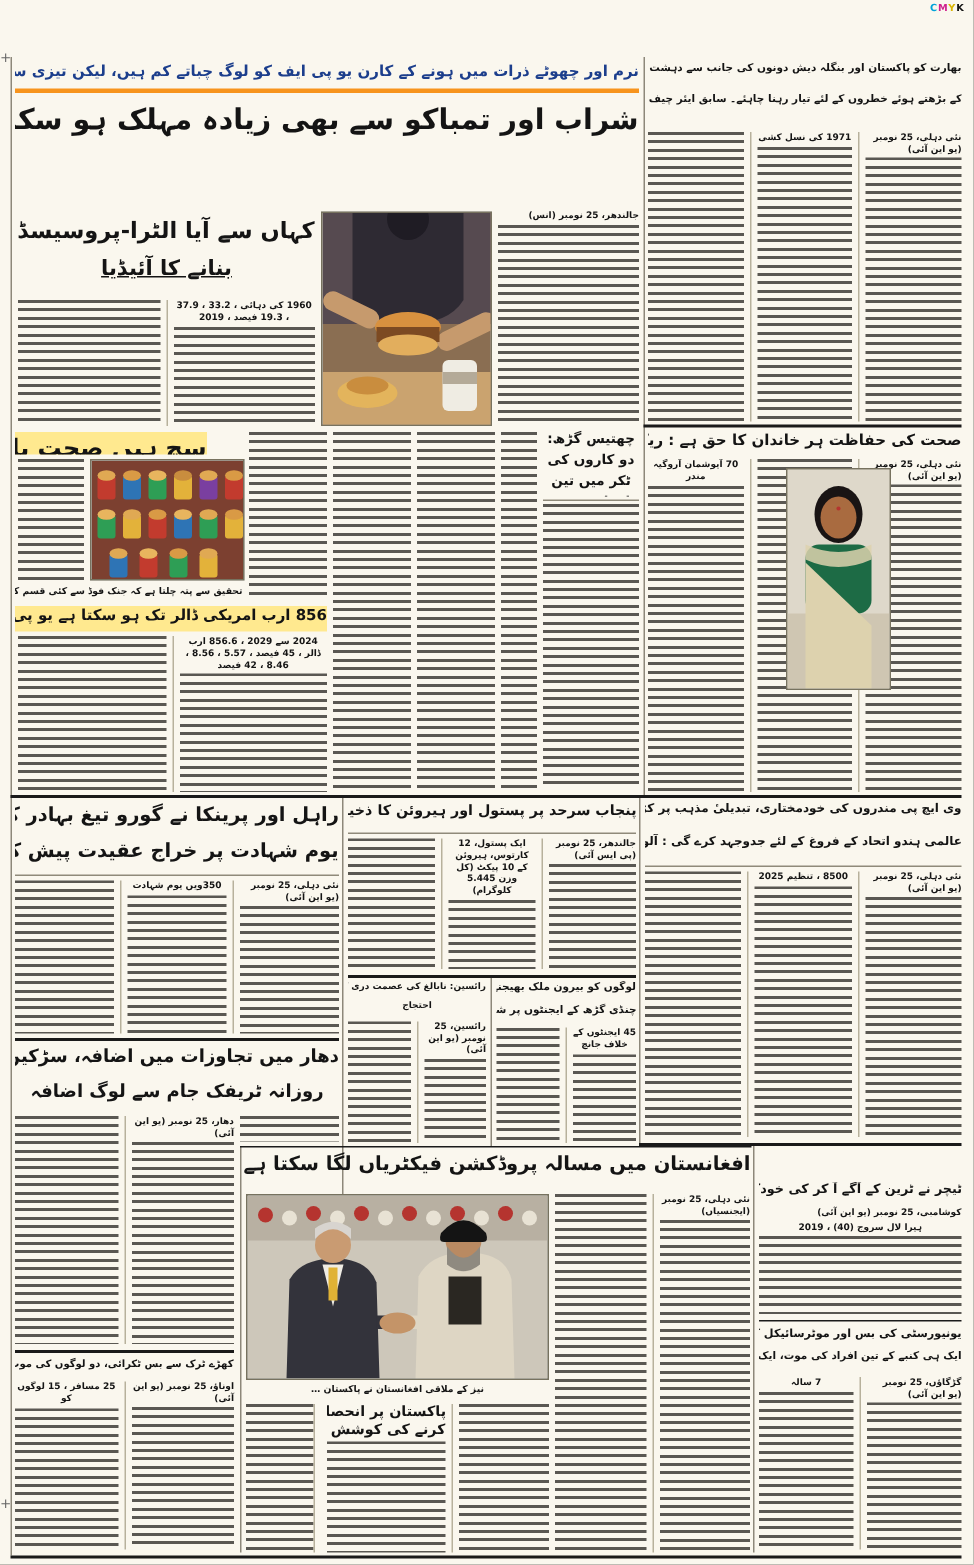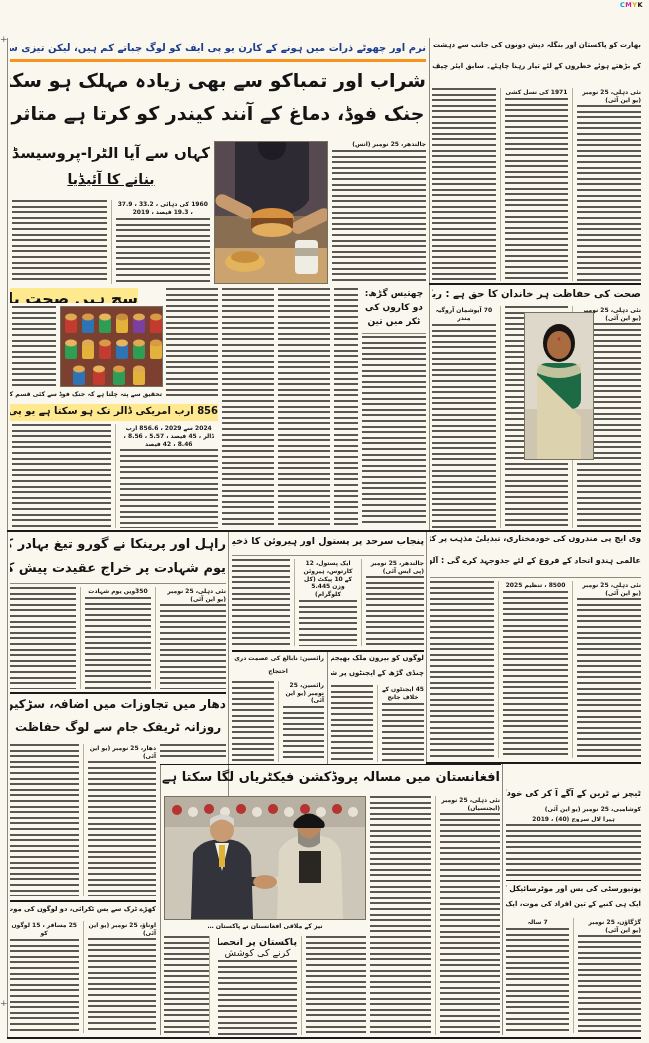--- a/index.html
+++ b/index.html
@@ -34,21 +34,20 @@
   <div class="abs" style="left:0;top:998px;font-size:9px;color:#666">+</div>
 
 
   <div class="abs vrule" style="left:7px;top:38px;height:999px"></div>
   <div class="abs hrule" style="left:7px;top:1037px;width:634px;height:2px"></div>
   <div class="abs vrule" style="left:429px;top:38px;height:492px"></div>
   <div class="abs hrule" style="left:7px;top:530px;width:634px;height:2px"></div>
 
   <div class="abs ur hl" style="left:10px;top:41px;width:416px;height:21px;font-size:10px;color:#1c3e8c;border-bottom:3px solid #f7941d">نرم اور چھوٹے ذرات میں ہونے کے کارن یو پی ایف کو لوگ چباتے کم ہیں، لیکن تیزی سے کھا جاتے ہیں</div>
   <div class="abs ur hl" style="left:10px;top:68px;width:416px;height:31px;font-size:19px">شراب اور تمباکو سے بھی زیادہ مہلک ہو سکتا ہے</div>
-  <div class="abs ur hl" style="left:10px;top:101px;width:416px;height:31px;font-size:19px">جنک فوڈ، دماغ کے آنند کیندر کو کرتا ہے متاثر</div>
 
   <div class="abs ur hl" style="left:12px;top:143px;width:198px;font-size:15px">کہاں سے آیا الٹرا-پروسیسڈ فوڈ</div>
   <div class="abs ur hl" style="left:12px;top:170px;width:198px;font-size:14px;text-decoration:underline">بنانے کا آئیڈیا</div>
 
   <div class="abs cols" style="left:12px;top:200px;width:198px;height:84px">
     <div class="col">
         <div class="frag">1960 کی دہائی ، 33.2 ، 37.9 ، 19.3 فیصد ، 2019</div>
         <div class="greek grow"></div>
       </div>
     <div class="col">
@@ -265,21 +264,21 @@
         <div class="frag">8500 ، تنظیم 2025</div>
         <div class="greek grow"></div>
       </div>
     <div class="col">
         <div class="greek grow"></div>
       </div>
   </div>
   <div class="abs hrule" style="left:426px;top:762px;width:215px;height:1.5px"></div>
 
   <div class="abs ur hl" style="left:10px;top:696px;width:216px;font-size:12px">دھار میں تجاوزات میں اضافہ، سڑکیں تنگ</div>
-  <div class="abs ur hl" style="left:10px;top:719px;width:216px;font-size:12px">روزانہ ٹریفک جام سے لوگ حفاظت</div>
+  <div class="abs ur hl" style="left:10px;top:719px;width:216px;font-size:12px">روزانہ ٹریفک جام سے لوگ اضافہ</div>
   <div class="abs cols" style="left:10px;top:744px;width:146px;height:152px">
     <div class="col">
         <div class="dateline">دھار، 25 نومبر (یو این آئی)</div>
         <div class="greek grow"></div>
       </div>
     <div class="col">
         <div class="greek grow"></div>
       </div>
   </div>
   <div class="abs greek" style="left:160px;top:744px;width:66px;height:17px"></div>
@@ -340,21 +339,21 @@
         <div class="greek grow"></div>
       </div>
     <div class="col">
         <div class="greek grow"></div>
       </div>
   </div>
   <div class="abs" style="left:164px;top:936px;width:202px;height:99px;display:flex;direction:rtl">
     <div class="greek" style="width:60px"></div>
     <div style="width:88px;display:flex;flex-direction:column;border-right:1px solid #b7b19c;padding:0 4px;margin-right:4px">
       <div class="ur" style="font-size:9.5px;font-weight:bold;text-align:center;white-space:nowrap;overflow:hidden">پاکستان پر انحصار کم</div>
-      <div class="ur" style="font-size:9.5px;font-weight:normal;text-align:center;margin-bottom:2px;white-space:nowrap;overflow:hidden">کرنے کی کوشش</div>
+      <div class="ur" style="font-size:9.5px;font-weight:bold;text-align:right;margin-bottom:2px;white-space:nowrap;overflow:hidden">کرنے کی کوشش</div>
       <div class="greek grow"></div>
     </div>
     <div class="greek" style="flex:1;border-right:1px solid #b7b19c;margin-right:4px"></div>
   </div>
 
   <div class="abs vrule" style="left:502px;top:764px;height:271px"></div>
   <div class="abs ur hl" style="left:506px;top:788px;width:135px;font-size:8.5px">ٹیچر نے ٹرین کے آگے آ کر کی خودکشی</div>
   <div class="abs" style="left:506px;top:805px;width:135px;height:71px;display:flex;flex-direction:column">
     <div class="dateline">کوشامبی، 25 نومبر (یو این آئی)</div>
     <div class="frag">ہیرا لال سروج (40) ، 2019</div>

